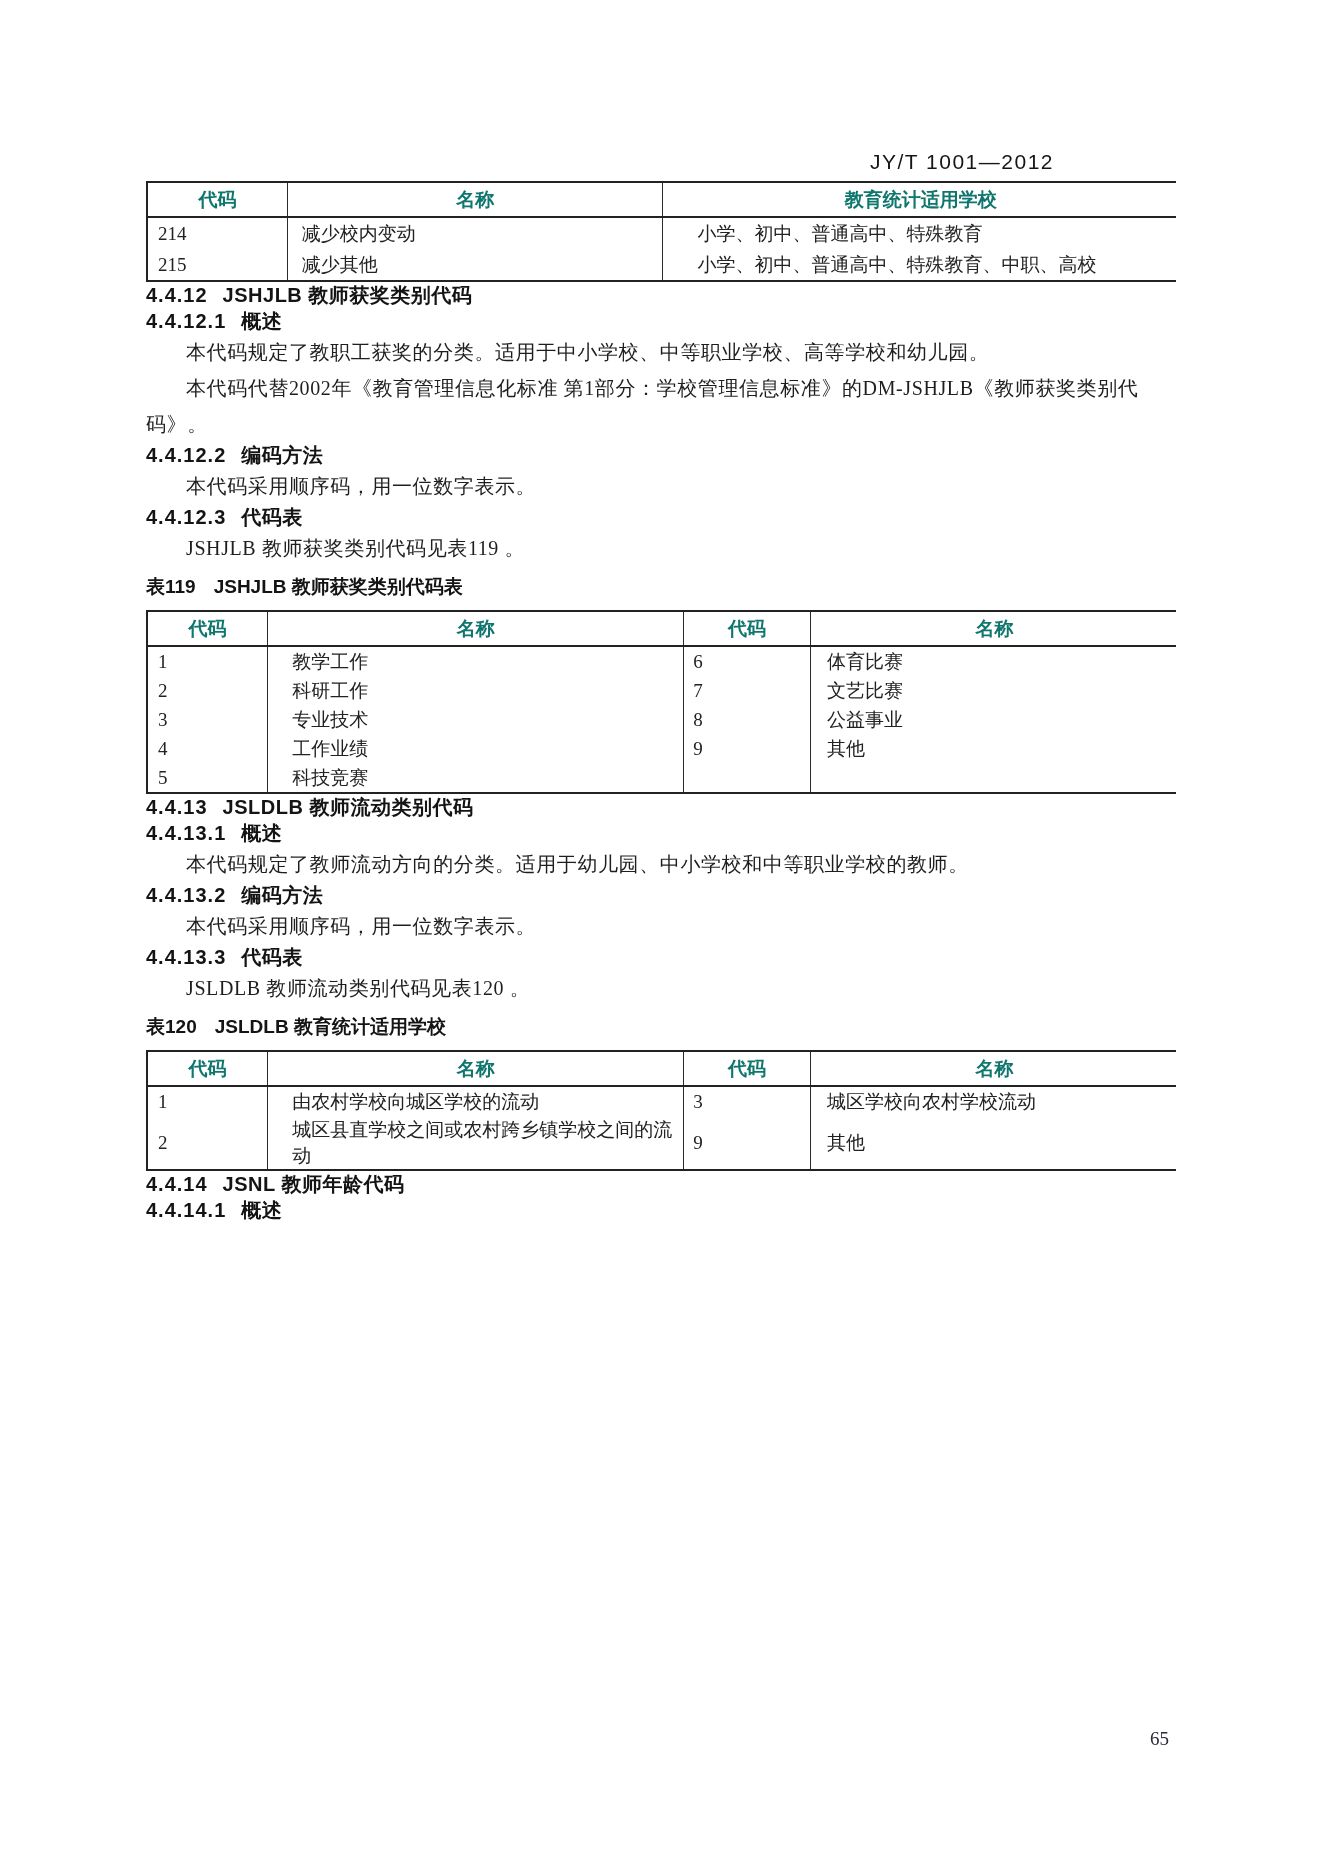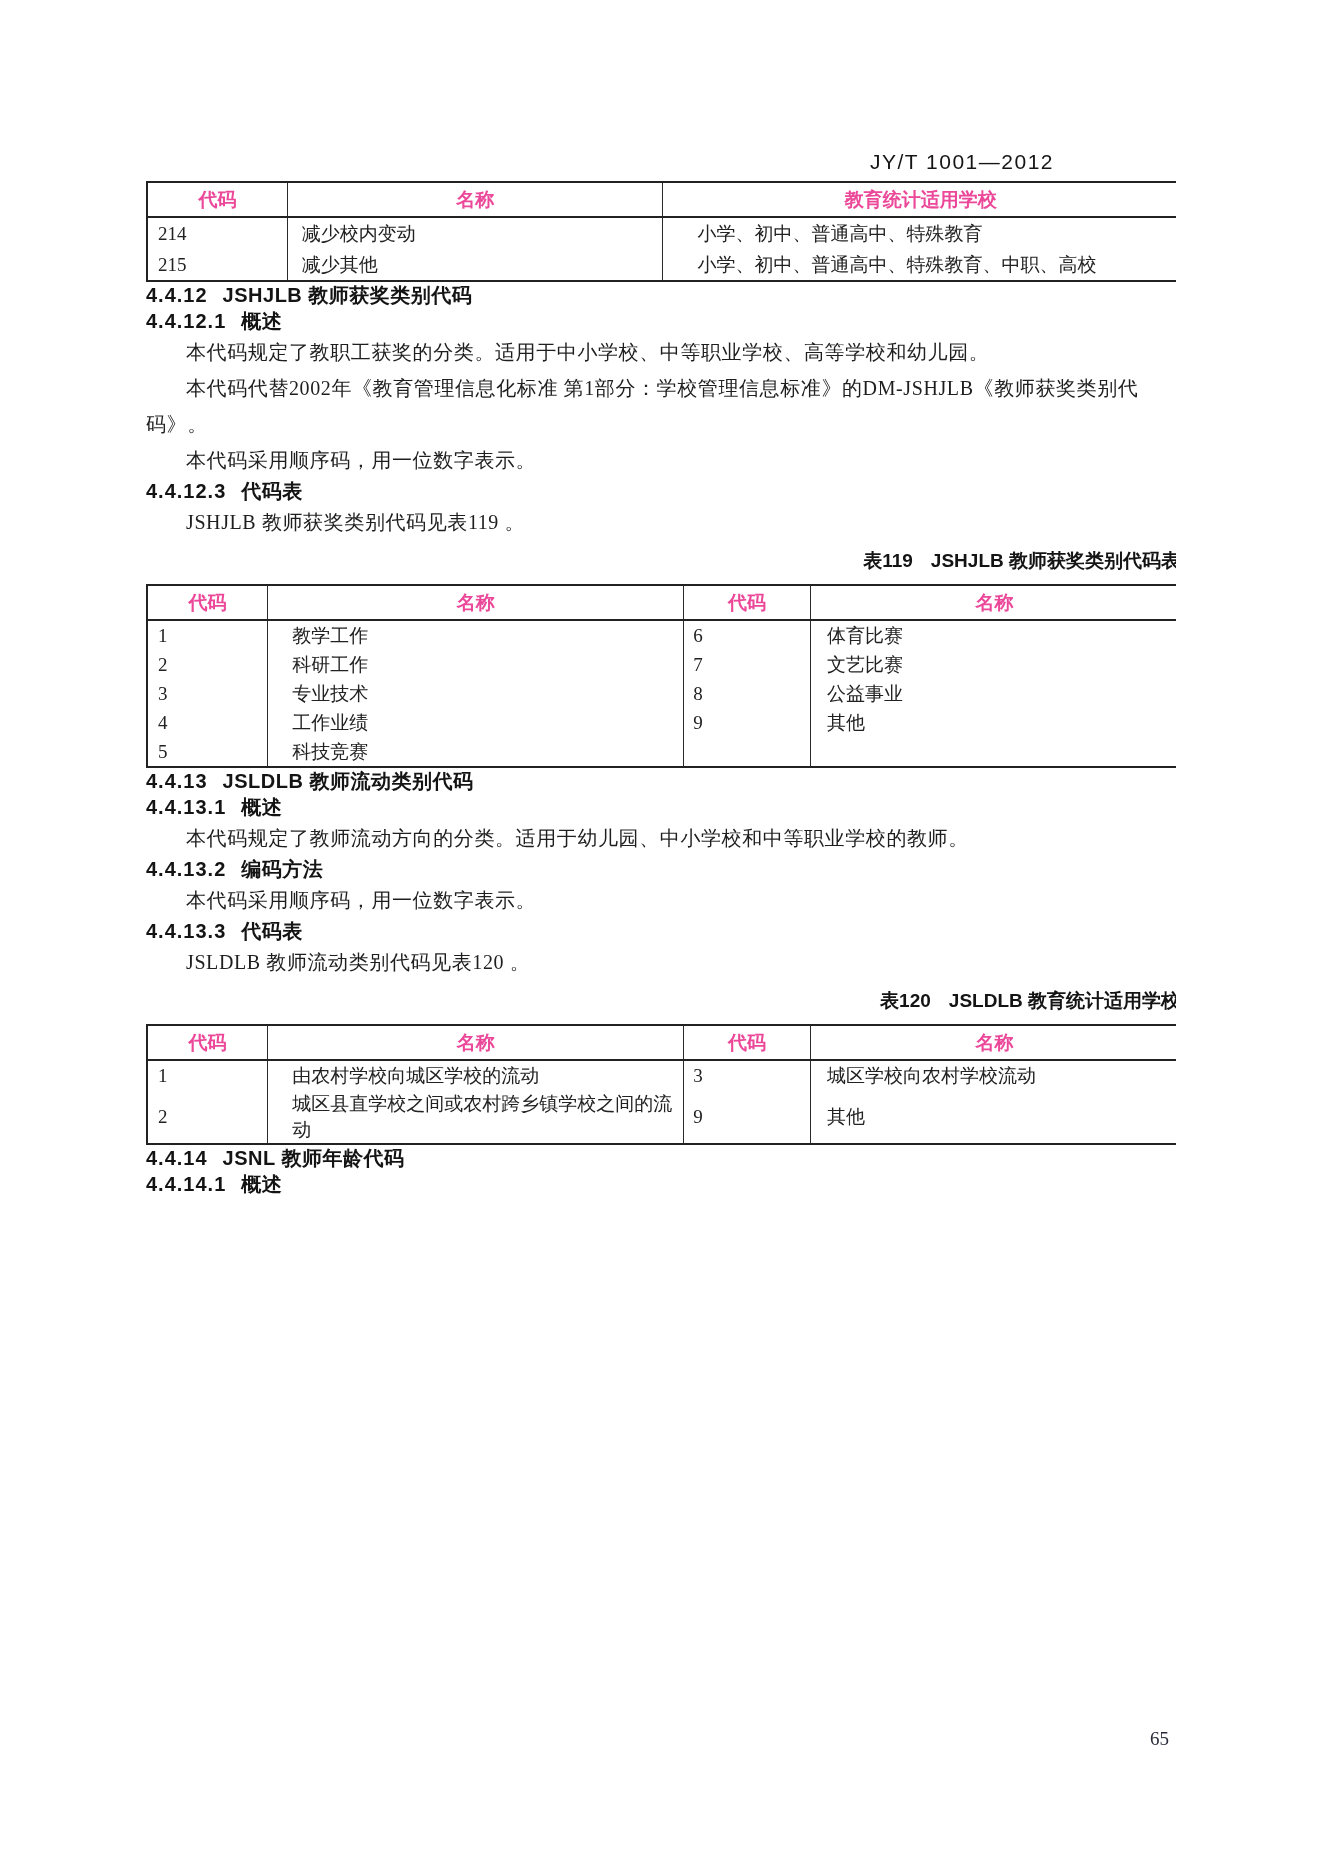--- a/index.html
+++ b/index.html
@@ -18,21 +18,21 @@
   }
   .content{position:absolute;left:146px;top:181px;width:1034px;}
 
   table.codes{
     width:100%;border-collapse:collapse;table-layout:fixed;
     border:2px solid #222222;
     font-size:19px;
   }
   table.codes th{
     font-family:"Liberation Sans","DejaVu Sans",sans-serif;
-    font-weight:bold;font-size:19px;color:#ec4899;
+    font-weight:bold;font-size:19px;color:#0f766e;
     text-align:center;height:33px;padding:0;
     border-bottom:2px solid #222222;
   }
   table.codes td{
     font-family:"Liberation Serif","DejaVu Serif",serif;
     font-size:19px;color:#222222;padding:0;vertical-align:middle;margin-left:9px;
   }
   table.codes th + th, table.codes td + td{border-left:1.5px solid #2a2a2a;}
 
   .t-top td{height:31px;}
@@ -55,21 +55,21 @@
   .h-num{margin-right:15px;letter-spacing:1px;}
 
   p.body{
     font-size:20px;line-height:36px;margin:0;
     text-indent:2em;letter-spacing:0.6px;
     max-width:1012px;color:#1e1e1e;
   }
   .caption{
     font-family:"Liberation Sans","DejaVu Sans",sans-serif;
     font-weight:bold;font-size:19px;color:#141414;
-    text-align:right;line-height:26px;margin:0;
+    text-align:left;line-height:26px;margin:0;
   }
   .cap-num{margin-right:18px;}
 
   
   .mt8{margin-top:8px;}  .mt10{margin-top:10px;} .mt12{margin-top:12px;}
   .mt16{margin-top:16px;}.mt18{margin-top:18px;} .mt20{margin-top:20px;}
   .mt22{margin-top:22px;}
 
   .page-number{
     position:absolute;left:1150px;top:1728px;
@@ -116,20 +116,23 @@
     <h2 class="sec mt12">
       <span class="h-num">4.4.12</span><span>JSHJLB 教师获奖类别代码</span>
     </h2>
 
     <h3 class="sub mt22">
       <span class="h-num">4.4.12.1</span><span>概述</span>
     </h3>
     <p class="body mt12">本代码规定了教职工获奖的分类。适用于中小学校、中等职业学校、高等学校和幼儿园。</p>
     <p class="body">本代码代替2002年《教育管理信息化标准 第1部分：学校管理信息标准》的DM-JSHJLB《教师获奖类别代码》。</p>
 
+    <h3 class="sub">
+      <span class="h-num">4.4.12.2</span><span>编码方法</span>
+    </h3>
     <p class="body mt12">本代码采用顺序码，用一位数字表示。</p>
 
     <h3 class="sub mt10">
       <span class="h-num">4.4.12.3</span><span>代码表</span>
     </h3>
     <p class="body mt16">JSHJLB 教师获奖类别代码见表119 。</p>
 
     <p class="caption mt8">
       <span class="cap-num">表119</span><span>JSHJLB 教师获奖类别代码表</span>
     </p>

